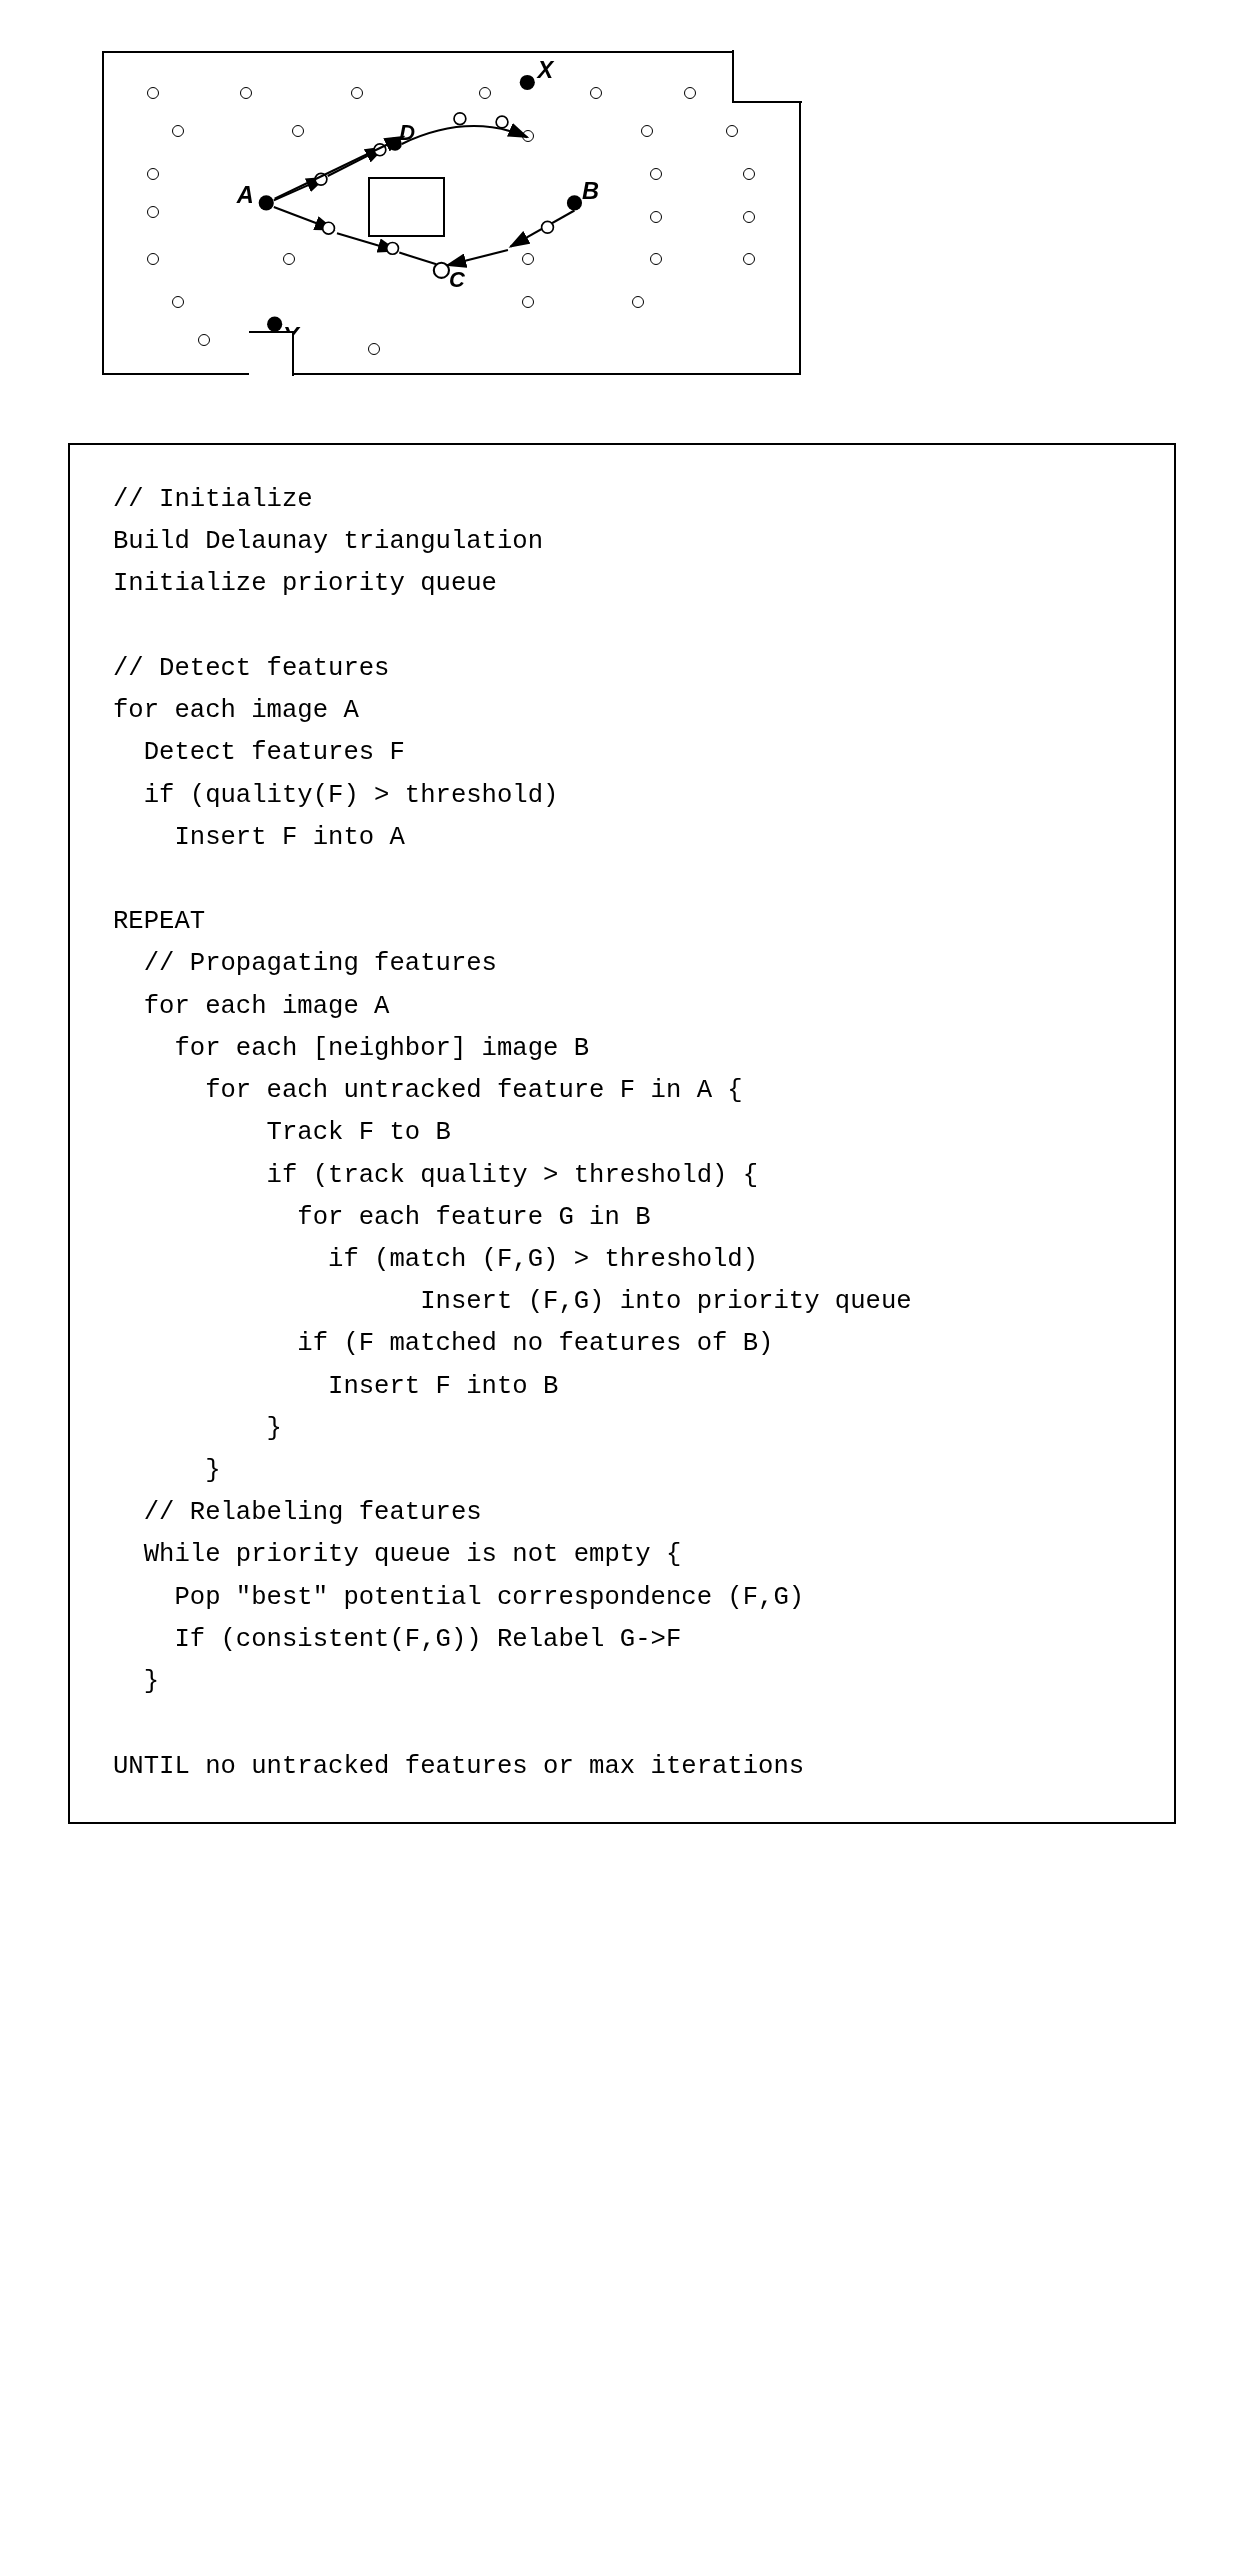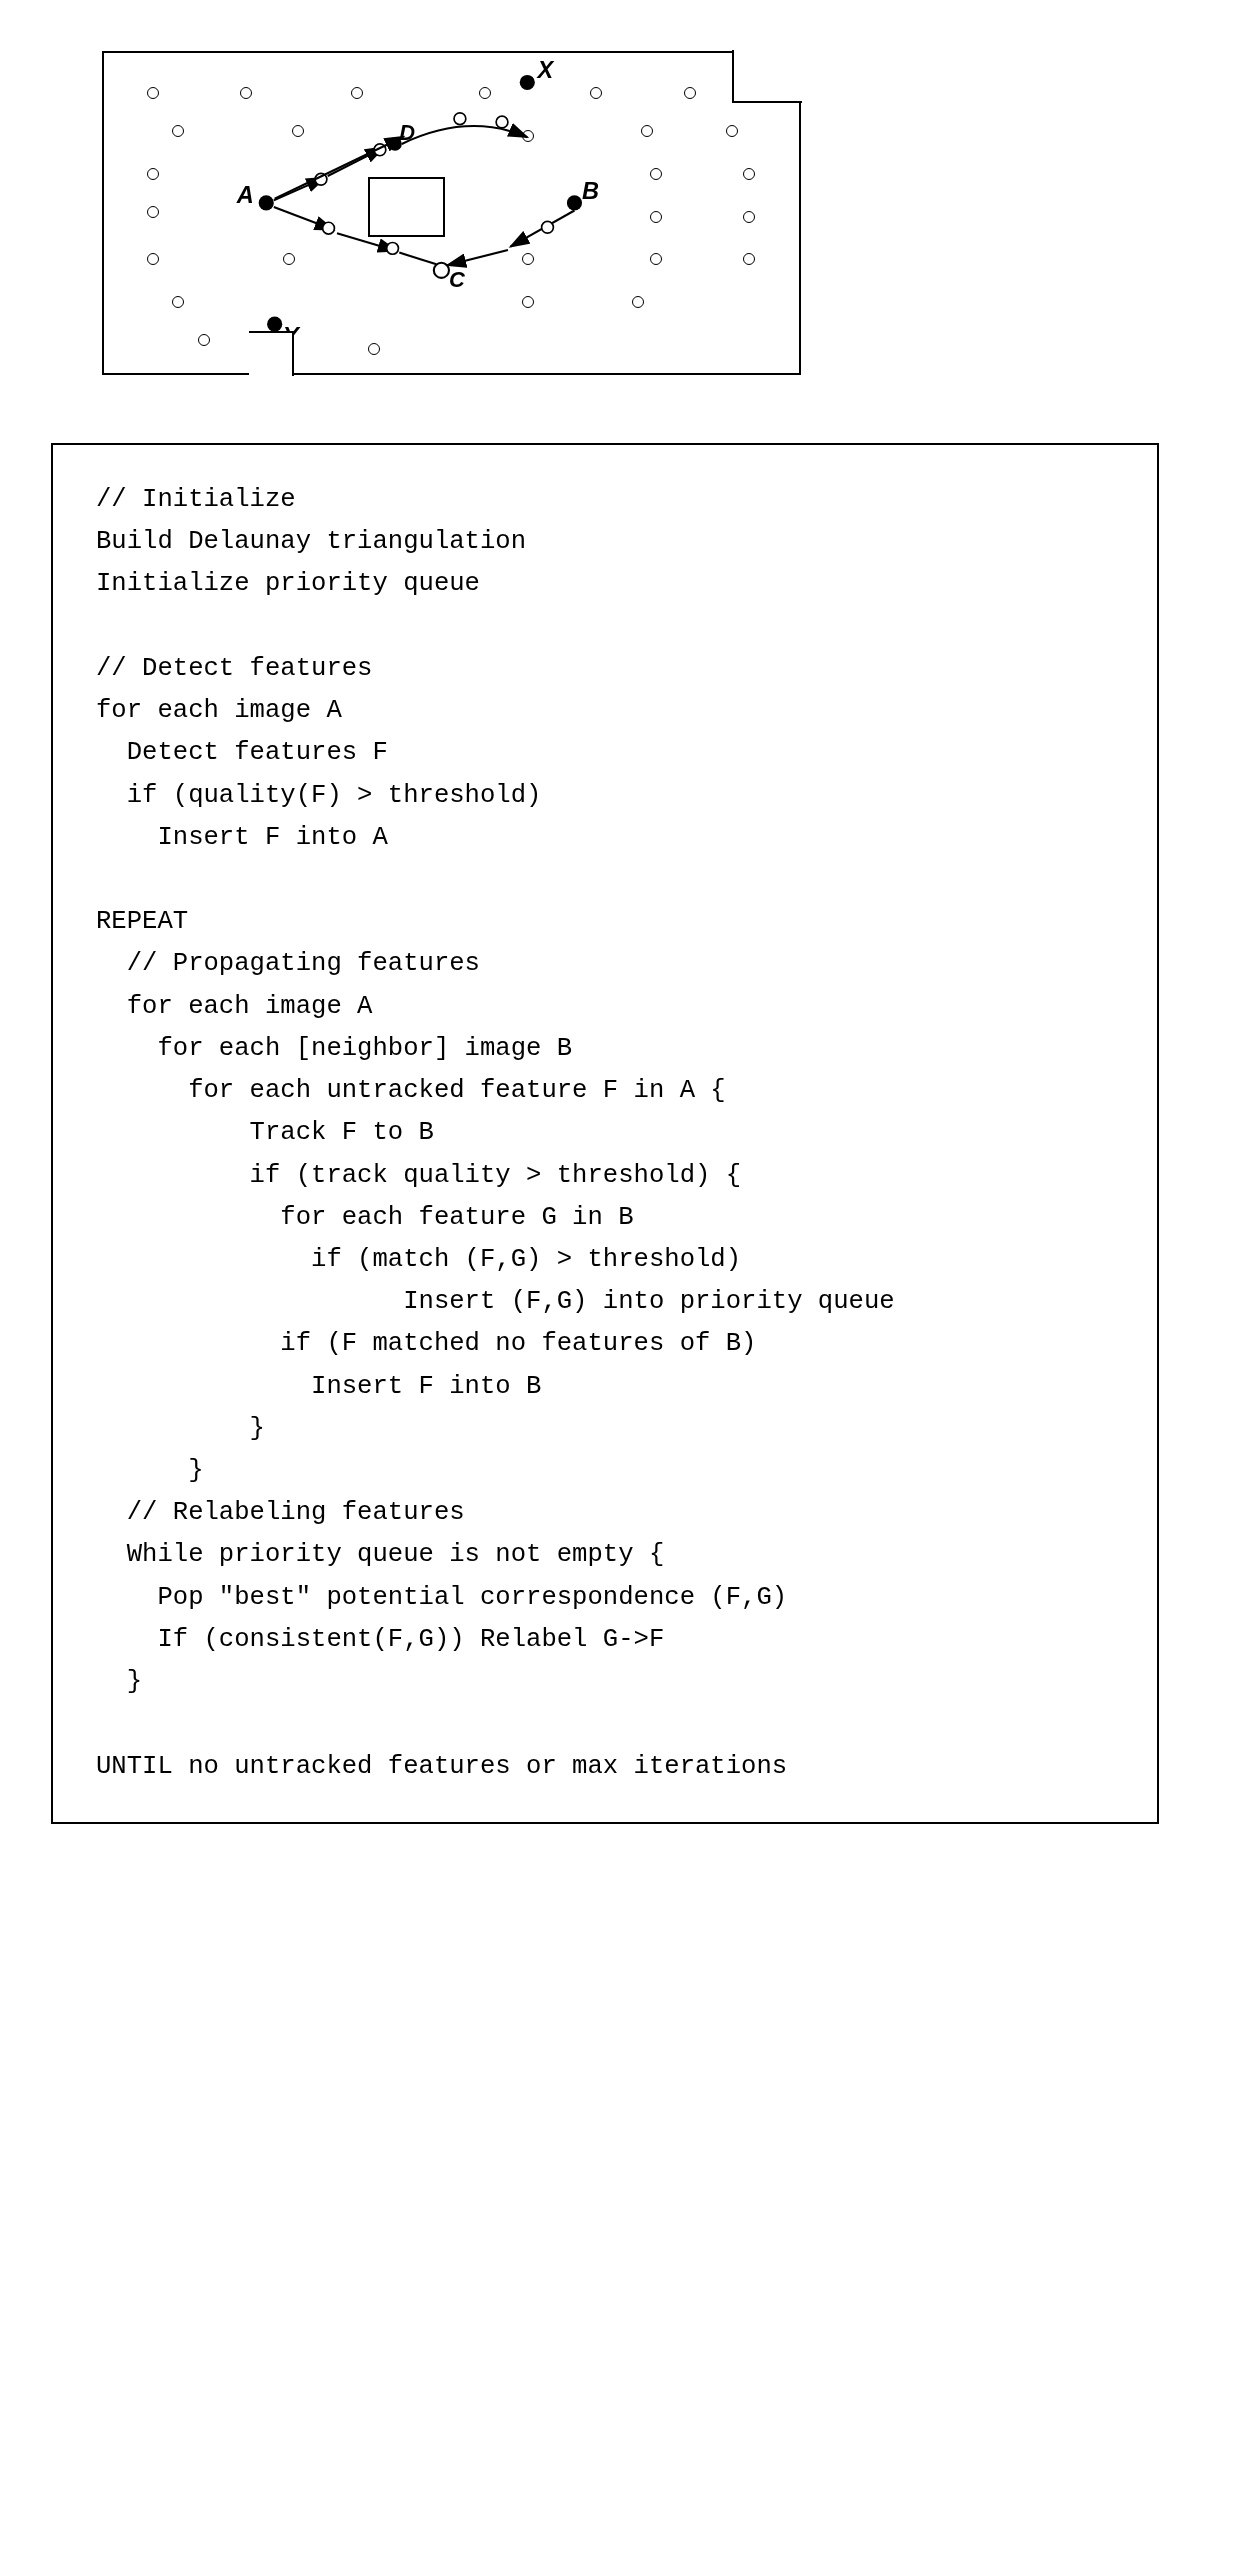--- a/index.html
+++ b/index.html
@@ -105,20 +105,21 @@
     }
 
     .code-box {
       border: 2.6px solid #000;
       padding: 34px 43px;
       font-size: 25.6px;
       line-height: 1.65;
       white-space: pre;
       background: #fff;
       width: 1108px;
+      margin-left: 17px;
     }
   </style>
 </head>
 <body>
 
 <div class="fig1-container">
   <div class="fig-label"></div>
 
   <div class="diagram-box">
 

